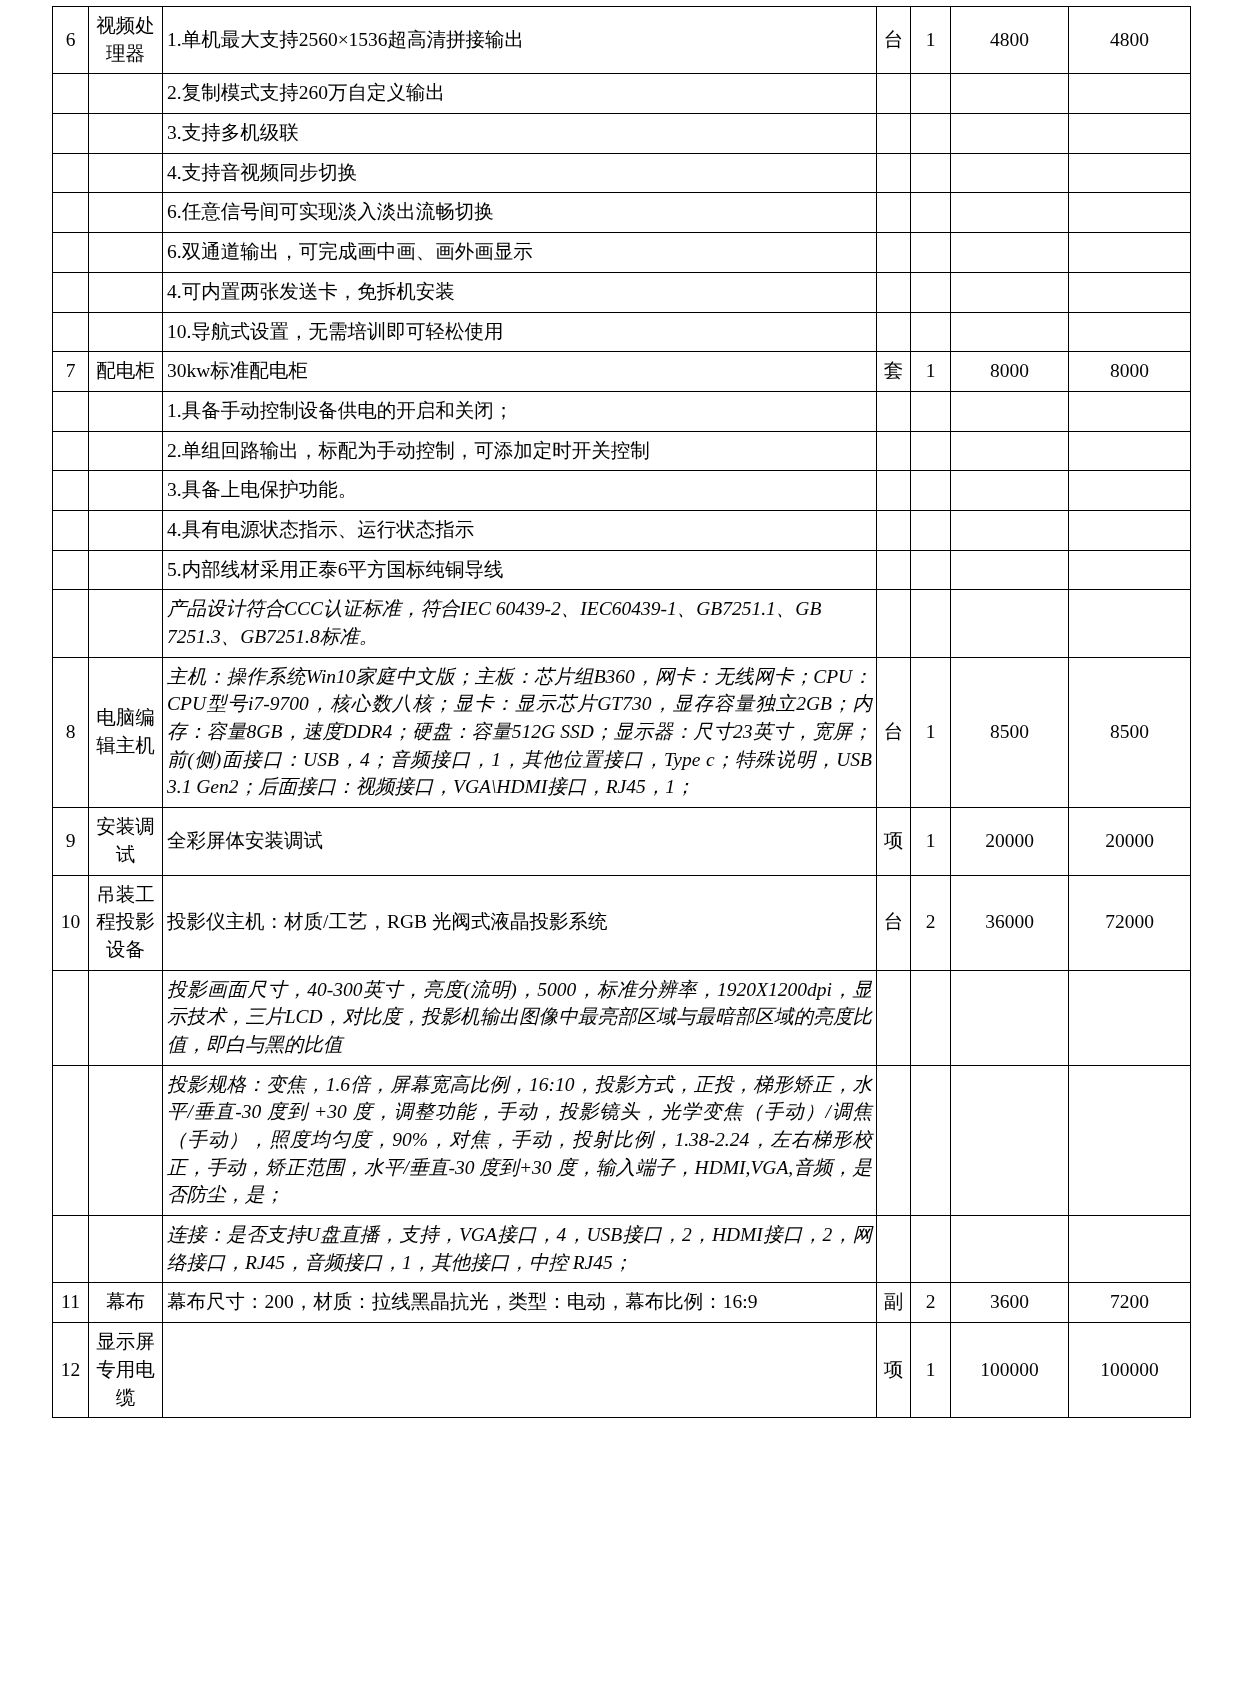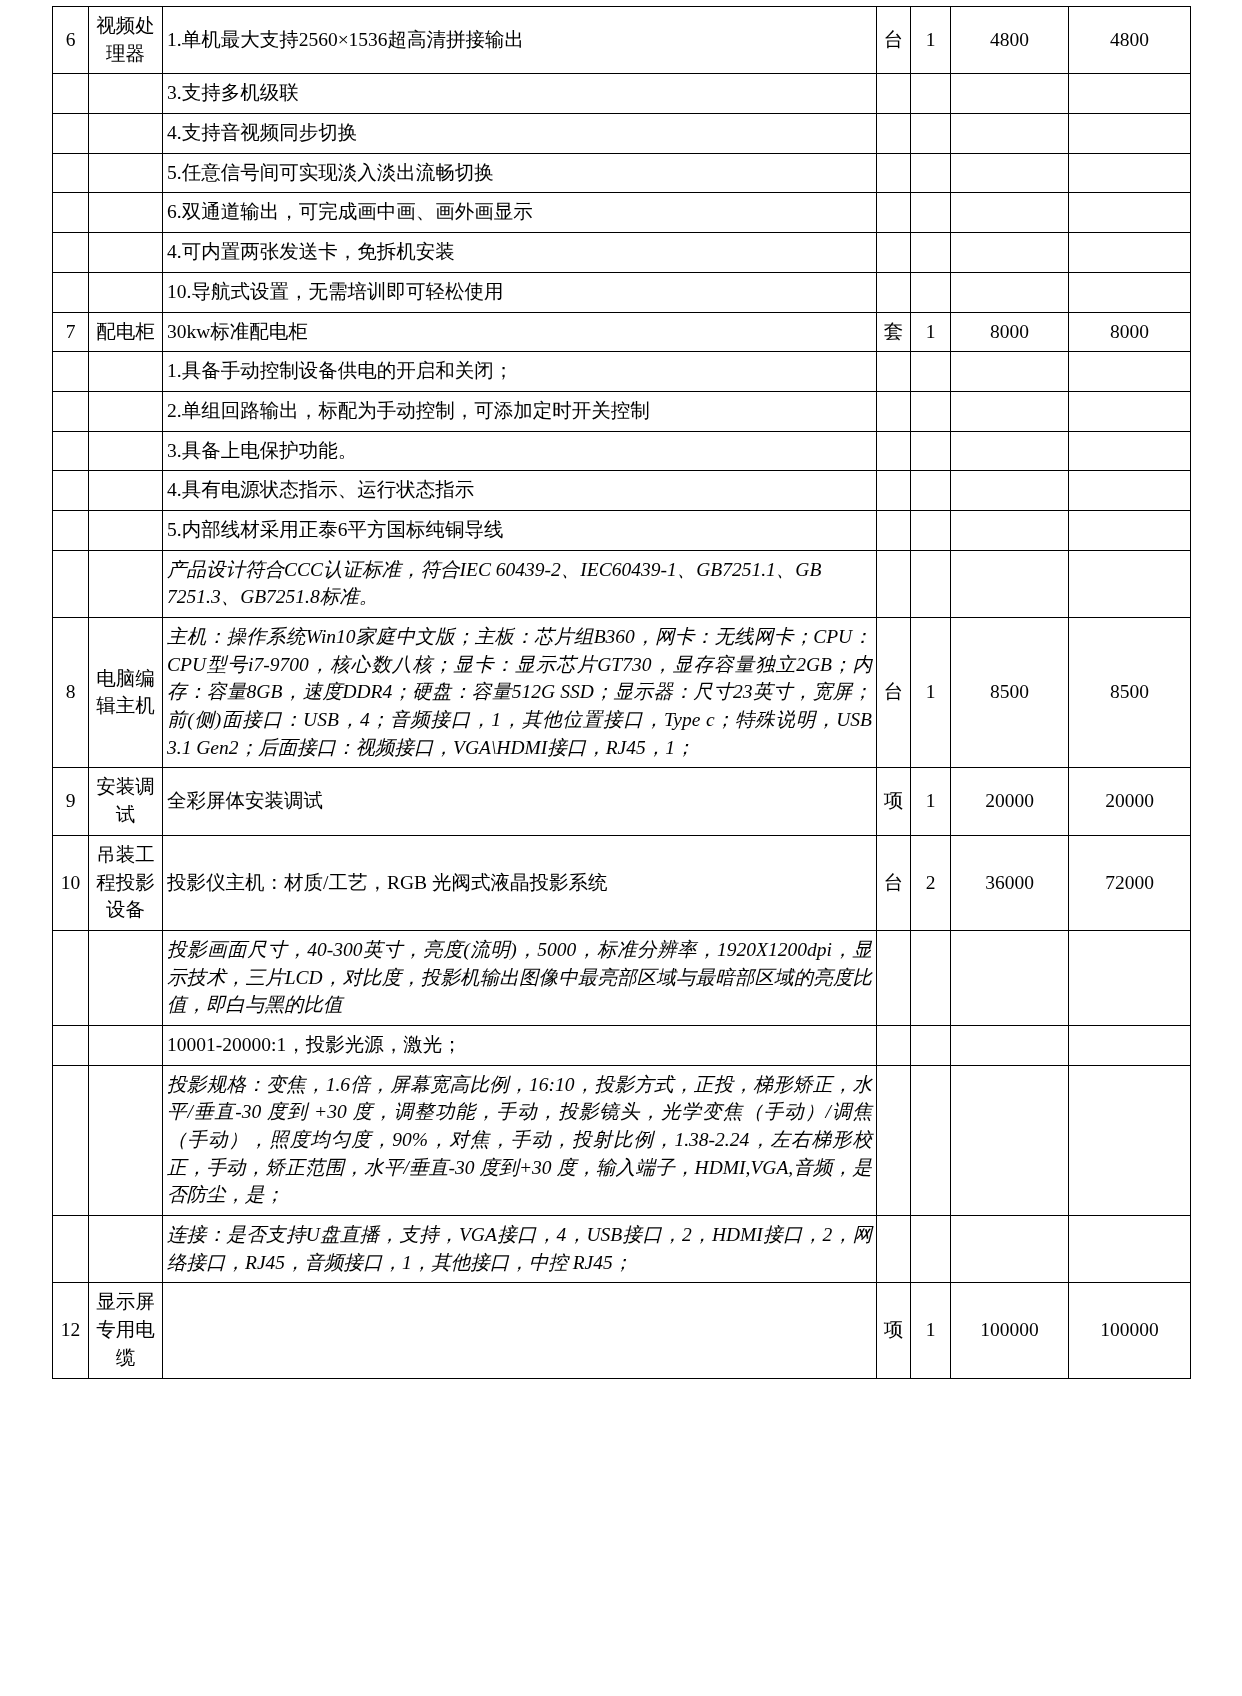--- a/index.html
+++ b/index.html
@@ -81,20 +81,29 @@
       <tr>
         <td class="no">6</td>
         <td class="name">视频处理器</td>
         <td class="desc">1.单机最大支持2560×1536超高清拼接输出</td>
         <td class="unit">台</td>
         <td class="qty">1</td>
         <td class="price">4800</td>
         <td class="total">4800</td>
       </tr>
 
+      <tr>
+        <td class="no"></td>
+        <td class="name"></td>
+        <td class="desc">2.复制模式支持260万自定义输出</td>
+        <td class="unit"></td>
+        <td class="qty"></td>
+        <td class="price"></td>
+        <td class="total"></td>
+      </tr>
 
       <tr>
         <td class="no"></td>
         <td class="name"></td>
         <td class="desc">3.支持多机级联</td>
         <td class="unit"></td>
         <td class="qty"></td>
         <td class="price"></td>
         <td class="total"></td>
       </tr>
@@ -105,21 +114,21 @@
         <td class="desc">4.支持音视频同步切换</td>
         <td class="unit"></td>
         <td class="qty"></td>
         <td class="price"></td>
         <td class="total"></td>
       </tr>
 
       <tr>
         <td class="no"></td>
         <td class="name"></td>
-        <td class="desc">5.任意信号间可实现淡入淡出流畅切换</td>
+        <td class="desc">6.任意信号间可实现淡入淡出流畅切换</td>
         <td class="unit"></td>
         <td class="qty"></td>
         <td class="price"></td>
         <td class="total"></td>
       </tr>
 
       <tr>
         <td class="no"></td>
         <td class="name"></td>
         <td class="desc">6.双通道输出，可完成画中画、画外画显示</td>
@@ -254,29 +263,20 @@
       <tr>
         <td class="no"></td>
         <td class="name"></td>
         <td class="desc just tall-desc">投影画面尺寸，40-300英寸，亮度(流明)，5000，标准分辨率，1920X1200dpi，显示技术，三片LCD，对比度，投影机输出图像中最亮部区域与最暗部区域的亮度比值，即白与黑的比值</td>
         <td class="unit"></td>
         <td class="qty"></td>
         <td class="price"></td>
         <td class="total"></td>
       </tr>
 
-      <tr>
-        <td class="no"></td>
-        <td class="name"></td>
-        <td class="desc">10001-20000:1，投影光源，激光；</td>
-        <td class="unit"></td>
-        <td class="qty"></td>
-        <td class="price"></td>
-        <td class="total"></td>
-      </tr>
 
       <tr>
         <td class="no"></td>
         <td class="name"></td>
         <td class="desc just tall-desc">投影规格：变焦，1.6倍，屏幕宽高比例，16:10，投影方式，正投，梯形矫正，水平/垂直-30 度到 +30 度，调整功能，手动，投影镜头，光学变焦（手动）/调焦（手动），照度均匀度，90%，对焦，手动，投射比例，1.38-2.24，左右梯形校正，手动，矫正范围，水平/垂直-30 度到+30 度，输入端子，HDMI,VGA,音频，是否防尘，是；</td>
         <td class="unit"></td>
         <td class="qty"></td>
         <td class="price"></td>
         <td class="total"></td>
       </tr>
@@ -284,20 +284,29 @@
       <tr>
         <td class="no"></td>
         <td class="name"></td>
         <td class="desc just tall-desc">连接：是否支持U盘直播，支持，VGA接口，4，USB接口，2，HDMI接口，2，网络接口，RJ45，音频接口，1，其他接口，中控 RJ45；</td>
         <td class="unit"></td>
         <td class="qty"></td>
         <td class="price"></td>
         <td class="total"></td>
       </tr>
 
+      <tr>
+        <td class="no">11</td>
+        <td class="name">幕布</td>
+        <td class="desc">幕布尺寸：200，材质：拉线黑晶抗光，类型：电动，幕布比例：16:9</td>
+        <td class="unit">副</td>
+        <td class="qty">2</td>
+        <td class="price">3600</td>
+        <td class="total">7200</td>
+      </tr>
 
       <tr style="height:92px;">
         <td class="no">12</td>
         <td class="name">显示屏专用电缆</td>
         <td class="desc"></td>
         <td class="unit">项</td>
         <td class="qty">1</td>
         <td class="price">100000</td>
         <td class="total">100000</td>
       </tr>

